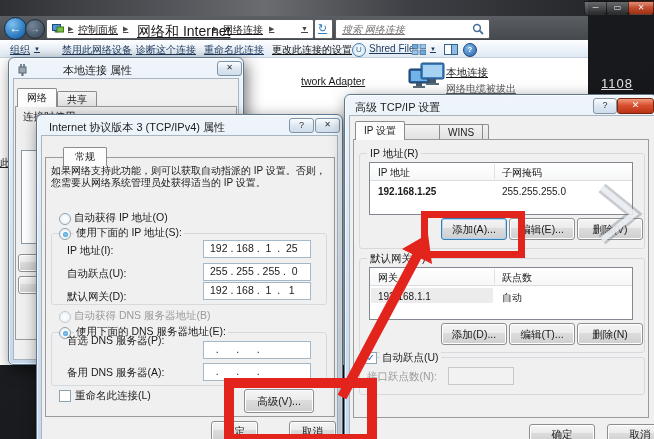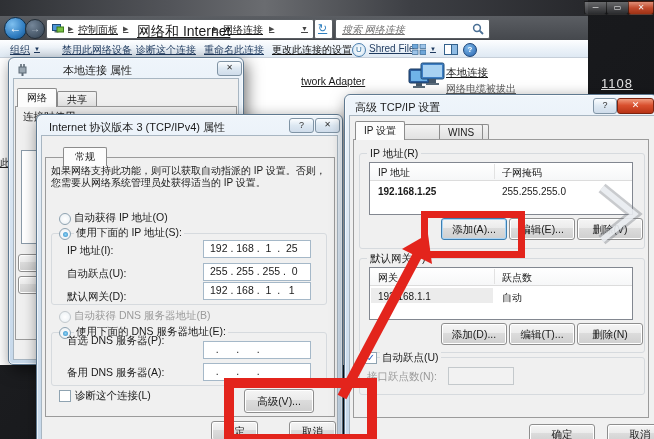--- a/index.html
+++ b/index.html
@@ -198,21 +198,21 @@
     <div class="group" style="left:14px;top:217px;width:274px;height:52px;z-index:3;"></div>
     <div class="radio sel" style="left:22px;top:212px;z-index:4;"></div>
     <span class="lbl" style="left:37px;top:210px;z-index:4;background:#f0f0f0;padding:0 2px;">使用下面的 DNS 服务器地址(E):</span>
 
     <span class="lbl" style="left:30px;top:219px;z-index:4;">首选 DNS 服务器(P):</span>
     <div class="ipbox" style="left:166px;top:226px;width:100px;height:15px;z-index:4;"><span>  .      .      .</span></div>
     <span class="lbl" style="left:30px;top:251px;z-index:4;">备用 DNS 服务器(A):</span>
     <div class="ipbox" style="left:166px;top:248px;width:100px;height:15px;z-index:4;"><span>  .      .      .</span></div>
 
     <div class="checkbox" style="left:22px;top:275px;z-index:3;"></div>
-    <span class="lbl" style="left:38px;top:274px;z-index:3;">诊断这个连接(L)</span>
+    <span class="lbl" style="left:38px;top:274px;z-index:3;">重命名此连接(L)</span>
     <div class="btn" style="left:207px;top:274px;width:68px;height:22px;line-height:22px;z-index:3;"><span>高级(V)...</span></div>
 
     <div class="btn" style="left:174px;top:306px;width:45px;height:18px;line-height:18px;z-index:3;"><span>确定</span></div>
     <div class="btn" style="left:252px;top:306px;width:45px;height:18px;line-height:18px;z-index:3;"><span>取消</span></div>
   </div>
 
   <div class="dialog" style="left:344px;top:94px;width:312px;height:348px;z-index:30;">
     <span class="dlg-title" style="left:10px;top:5px;">高级 TCP/IP 设置</span>
     <div class="capbtn" style="left:248px;top:3px;width:22px;height:14px;font-size:9px;line-height:13px;"><span>?</span></div>
     <div class="capbtn red" style="left:272px;top:3px;width:35px;height:14px;font-size:9px;line-height:13px;"><span>✕</span></div>

